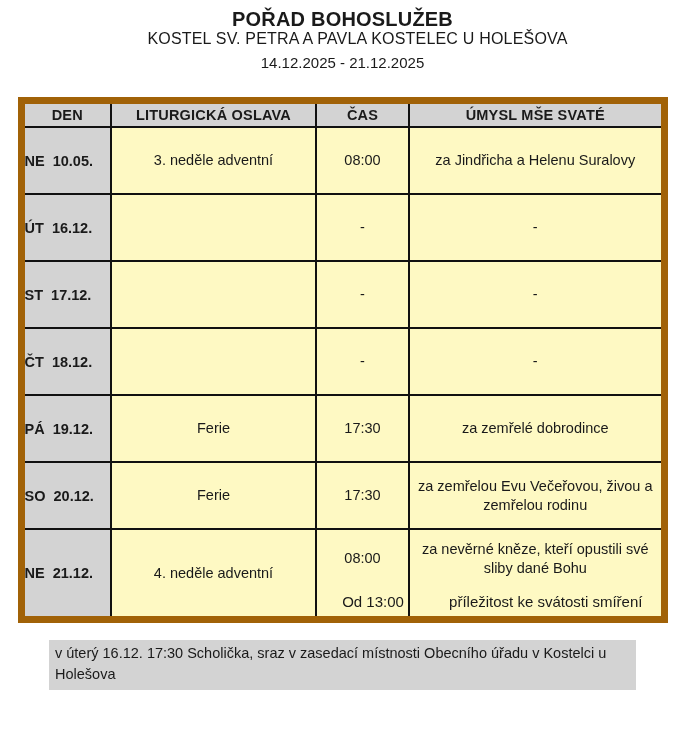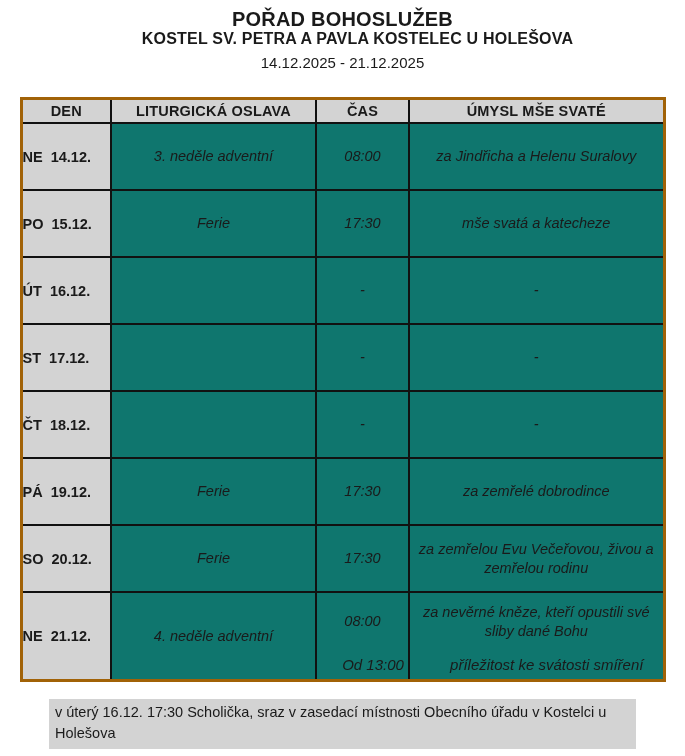--- a/index.html
+++ b/index.html
@@ -22,38 +22,38 @@
     text-align: center;
   }
   .doc-title {
     font-size: 20px;
     font-weight: bold;
     line-height: 20px;
     letter-spacing: 0.2px;
   }
   .doc-subtitle {
     font-size: 16px;
-    font-weight: bold;
+    font-weight: normal;
     line-height: 20px;
     letter-spacing: 0.2px;
     padding-left: 30px;
   }
   .doc-daterange {
     font-size: 15px;
     font-weight: normal;
     line-height: 19px;
     margin-top: 4px;
   }
   
   table.schedule {
     width: 643px;
     margin: 25px auto 0 auto;
     border-collapse: collapse;
     table-layout: fixed;
-    border: 3px solid #a16207;
+    border: 7px solid #a16207;
   }
   table.schedule td, table.schedule th {
     border: 2px solid #111111;
     overflow: hidden;
     padding: 0;
   }
   col.c-den    { width: 90px; }
   col.c-oslava { width: 205px; }
   col.c-cas    { width: 93px; }
   col.c-umysl  { width: 255px; }
@@ -74,27 +74,26 @@
     background: #d3d3d3;
     border-right-width: 3px;
     font-weight: bold;
     font-size: 14.5px;
     text-align: left;
     vertical-align: middle;
     padding-left: 6px;
     white-space: pre;
   }
   td.oslava, td.cas, td.umysl {
-    background: #0f766e;
+    background: #fef9c3;
     font-size: 14.5px;
     text-align: center;
     vertical-align: middle;
     line-height: 19px;
     padding: 0 3px;
-    font-style: italic;
   }
   
   td.split { vertical-align: top; padding: 0; }
   .split-inner {
     display: flex;
     flex-direction: column;
     height: 86px;
   }
   .split-top {
     height: 57px;
@@ -147,32 +146,26 @@
     </colgroup>
     <tbody>
         <tr class="head-row">
       <th>DEN</th>
       <th>LITURGICKÁ OSLAVA</th>
       <th>ČAS</th>
       <th>ÚMYSL MŠE SVATÉ</th>
     </tr>
 
     <tr class="body-row">
-      <td class="day">NE  14.12.</td>
+      <td class="day">NE  10.05.</td>
       <td class="oslava">3. neděle adventní</td>
       <td class="cas">08:00</td>
       <td class="umysl">za Jindřicha a Helenu Suralovy</td>
     </tr>
 
-    <tr class="body-row">
-      <td class="day">PO  15.12.</td>
-      <td class="oslava">Ferie</td>
-      <td class="cas">17:30</td>
-      <td class="umysl">mše svatá a katecheze</td>
-    </tr>
 
     <tr class="body-row">
       <td class="day">ÚT  16.12.</td>
       <td class="oslava"></td>
       <td class="cas">-</td>
       <td class="umysl">-</td>
     </tr>
 
     <tr class="body-row">
       <td class="day">ST  17.12.</td>

